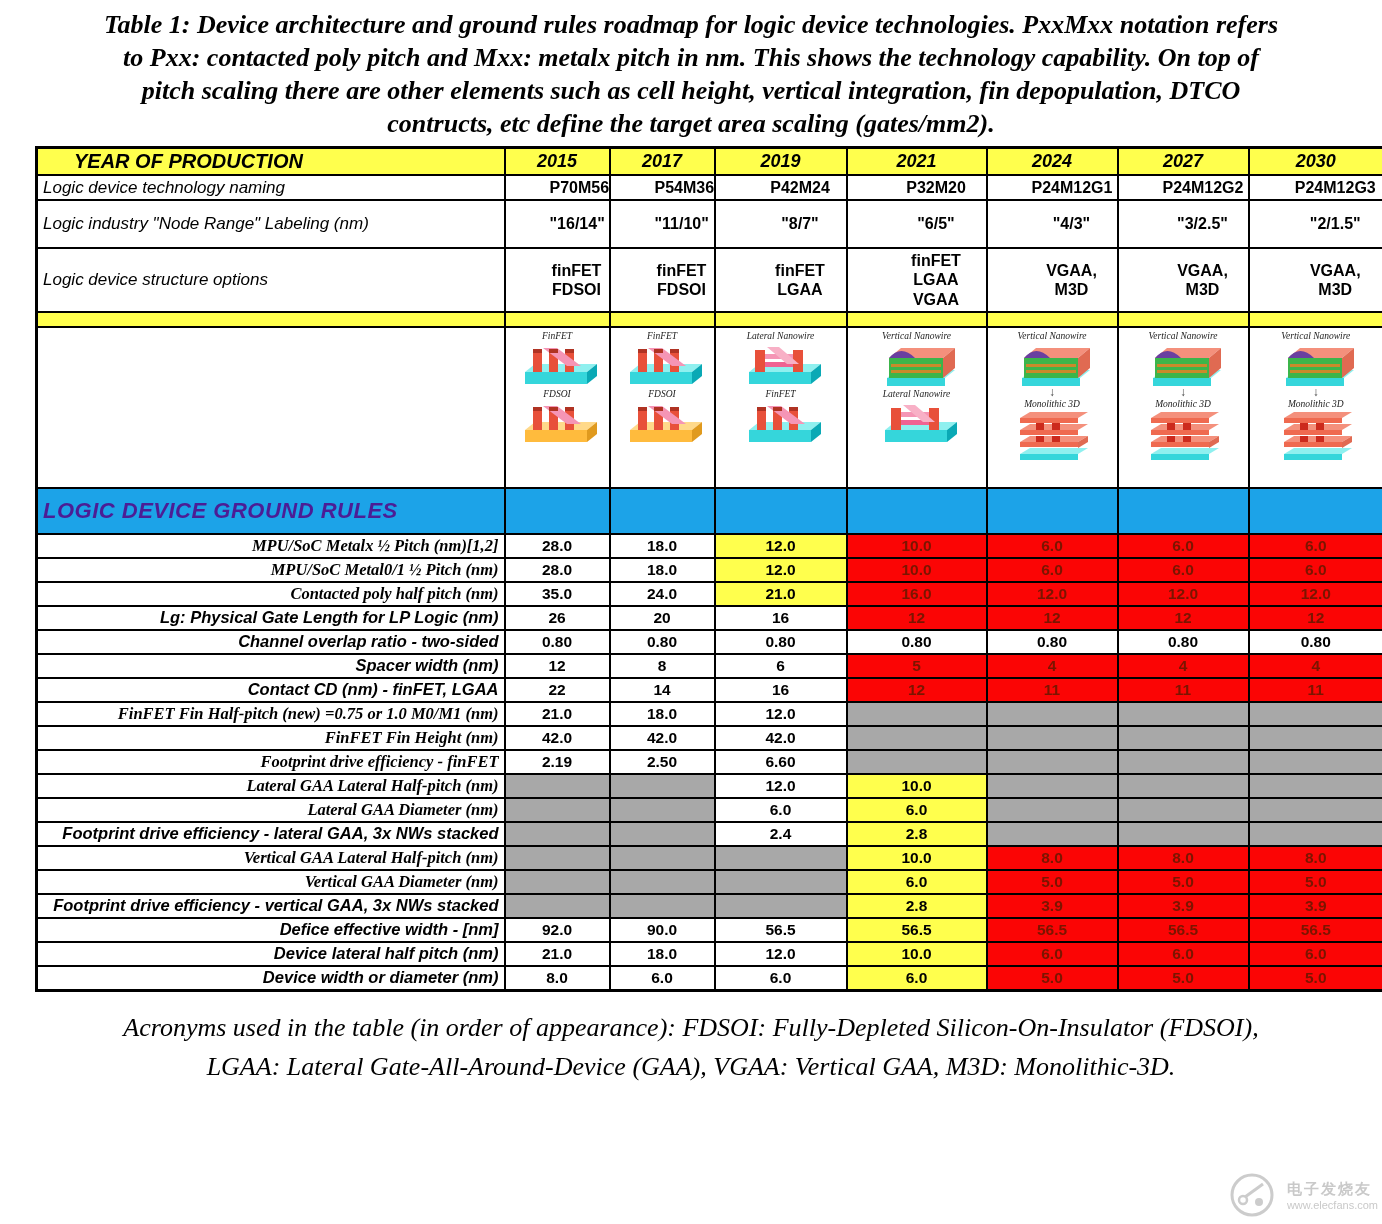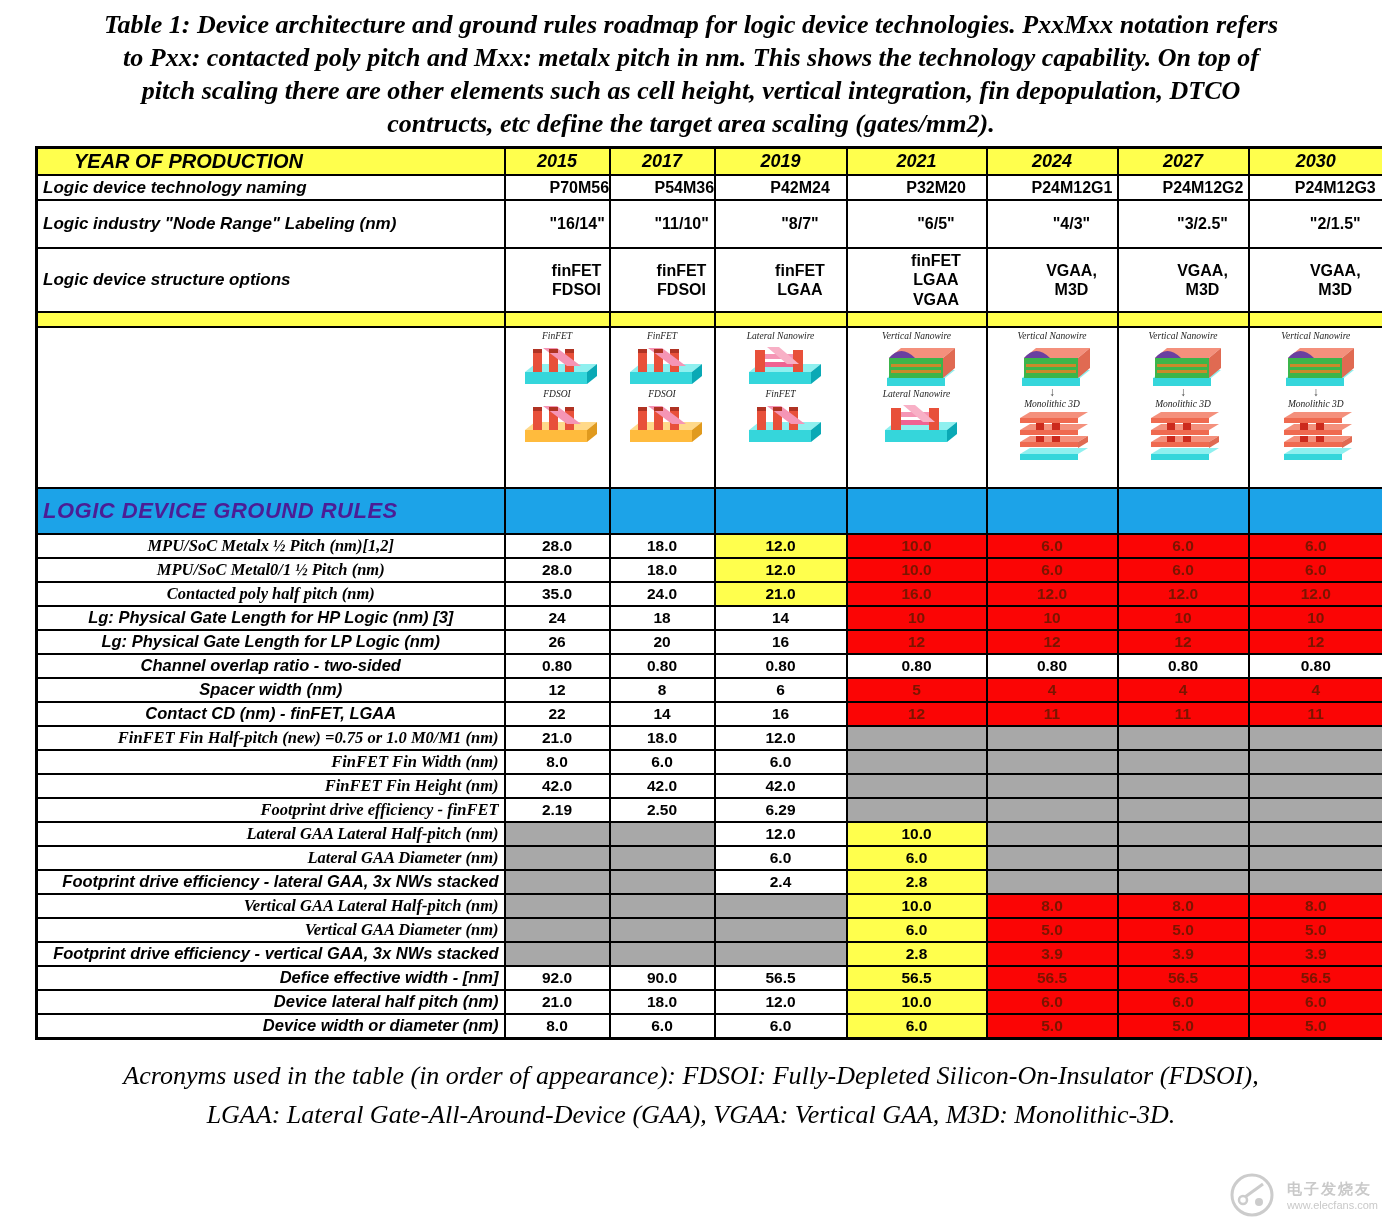--- a/index.html
+++ b/index.html
@@ -20,40 +20,40 @@
     border:2px solid #000;padding:0 5px;vertical-align:middle;
     font-size:16px;color:#000;overflow:hidden;
   }
   
   .year-row td{background:#ffff4d;height:25px;}
   .year-label{font-weight:bold;font-style:italic;font-size:20px;text-align:left;padding-left:36px;}
   .year-cell{font-weight:bold;font-style:italic;font-size:18px;text-align:center;}
   .naming-row td{height:23px;}
   .node-row td{height:46px;}
   .struct-row td{height:62px;}
-  .hdr-label{font-weight:bold;font-style:italic;font-size:17px;text-align:left;}
+  .hdr-label{font-weight:normal;font-style:italic;font-size:17px;text-align:left;}
   .hdr-val{font-weight:bold;font-size:16px;text-align:center;white-space:pre-line;line-height:1.2;padding-left:44px;}
   .spacer-row td{background:#ffff4d;height:13px;padding:0;}
   
   .images-row td{height:155px;background:#fff;padding:2px 2px;vertical-align:top;}
   .illu-col{display:flex;flex-direction:column;align-items:center;}
   .illu-label{
     font-family:"Liberation Serif",serif;font-style:italic;font-size:9.5px;
     color:#222;line-height:1.15;margin-top:1px;text-align:center;
   }
   .illu-arrow{font-size:12px;line-height:0.8;color:#444;}
   
   .section-row td{background:#1ca3e8;height:44px;}
   .section-title{
     color:#4c1d95;font-weight:bold;font-style:italic;font-size:22px;text-align:left;
     letter-spacing:0.5px;
   }
   
   .data-row td{height:22px;}
-  .row-label{font-style:italic;font-weight:bold;font-size:16.5px;text-align:center;line-height:1.05;}
+  .row-label{font-style:italic;font-weight:bold;font-size:16.5px;text-align:right;line-height:1.05;}
   .f-serif{font-family:"Liberation Serif",serif;}
   .f-sans{font-family:"Liberation Sans",sans-serif;}
   .a-right{text-align:right;}
   .val{font-weight:bold;text-align:center;font-size:15.5px;}
   .c-white{background:#ffffff;}
   .c-yellow{background:#ffff4d;}
   .c-red{background:#fb0505;color:#7a1500;}
   .c-gray{background:#a8a8a8;}
   .footer{
     font-family:Liberation Serif, serif;font-style:italic;
@@ -391,30 +391,20 @@
         <td class="row-label f-serif">Contacted poly half pitch (nm)</td>
         <td class="val c-white">35.0</td>
         <td class="val c-white">24.0</td>
         <td class="val c-yellow">21.0</td>
         <td class="val c-red">16.0</td>
         <td class="val c-red">12.0</td>
         <td class="val c-red">12.0</td>
         <td class="val c-red">12.0</td>
       </tr>
       <tr class="data-row">
-        <td class="row-label f-sans">Lg: Physical Gate Length for HP Logic (nm) [3]</td>
-        <td class="val c-white">24</td>
-        <td class="val c-white">18</td>
-        <td class="val c-white">14</td>
-        <td class="val c-red">10</td>
-        <td class="val c-red">10</td>
-        <td class="val c-red">10</td>
-        <td class="val c-red">10</td>
-      </tr>
-      <tr class="data-row">
         <td class="row-label f-sans">Lg: Physical Gate Length for LP Logic (nm)</td>
         <td class="val c-white">26</td>
         <td class="val c-white">20</td>
         <td class="val c-white">16</td>
         <td class="val c-red">12</td>
         <td class="val c-red">12</td>
         <td class="val c-red">12</td>
         <td class="val c-red">12</td>
       </tr>
       <tr class="data-row">
@@ -451,44 +441,34 @@
         <td class="row-label f-serif a-right">FinFET Fin Half-pitch (new) =0.75 or 1.0 M0/M1 (nm)</td>
         <td class="val c-white">21.0</td>
         <td class="val c-white">18.0</td>
         <td class="val c-white">12.0</td>
         <td class="val c-gray"></td>
         <td class="val c-gray"></td>
         <td class="val c-gray"></td>
         <td class="val c-gray"></td>
       </tr>
       <tr class="data-row">
-        <td class="row-label f-serif a-right">FinFET Fin Width (nm)</td>
-        <td class="val c-white">8.0</td>
-        <td class="val c-white">6.0</td>
-        <td class="val c-white">6.0</td>
-        <td class="val c-gray"></td>
-        <td class="val c-gray"></td>
-        <td class="val c-gray"></td>
-        <td class="val c-gray"></td>
-      </tr>
-      <tr class="data-row">
         <td class="row-label f-serif a-right">FinFET Fin Height (nm)</td>
         <td class="val c-white">42.0</td>
         <td class="val c-white">42.0</td>
         <td class="val c-white">42.0</td>
         <td class="val c-gray"></td>
         <td class="val c-gray"></td>
         <td class="val c-gray"></td>
         <td class="val c-gray"></td>
       </tr>
       <tr class="data-row">
         <td class="row-label f-serif a-right">Footprint drive efficiency -  finFET</td>
         <td class="val c-white">2.19</td>
         <td class="val c-white">2.50</td>
-        <td class="val c-white">6.29</td>
+        <td class="val c-white">6.60</td>
         <td class="val c-gray"></td>
         <td class="val c-gray"></td>
         <td class="val c-gray"></td>
         <td class="val c-gray"></td>
       </tr>
       <tr class="data-row">
         <td class="row-label f-serif a-right">Lateral GAA Lateral Half-pitch (nm)</td>
         <td class="val c-gray"></td>
         <td class="val c-gray"></td>
         <td class="val c-white">12.0</td>

